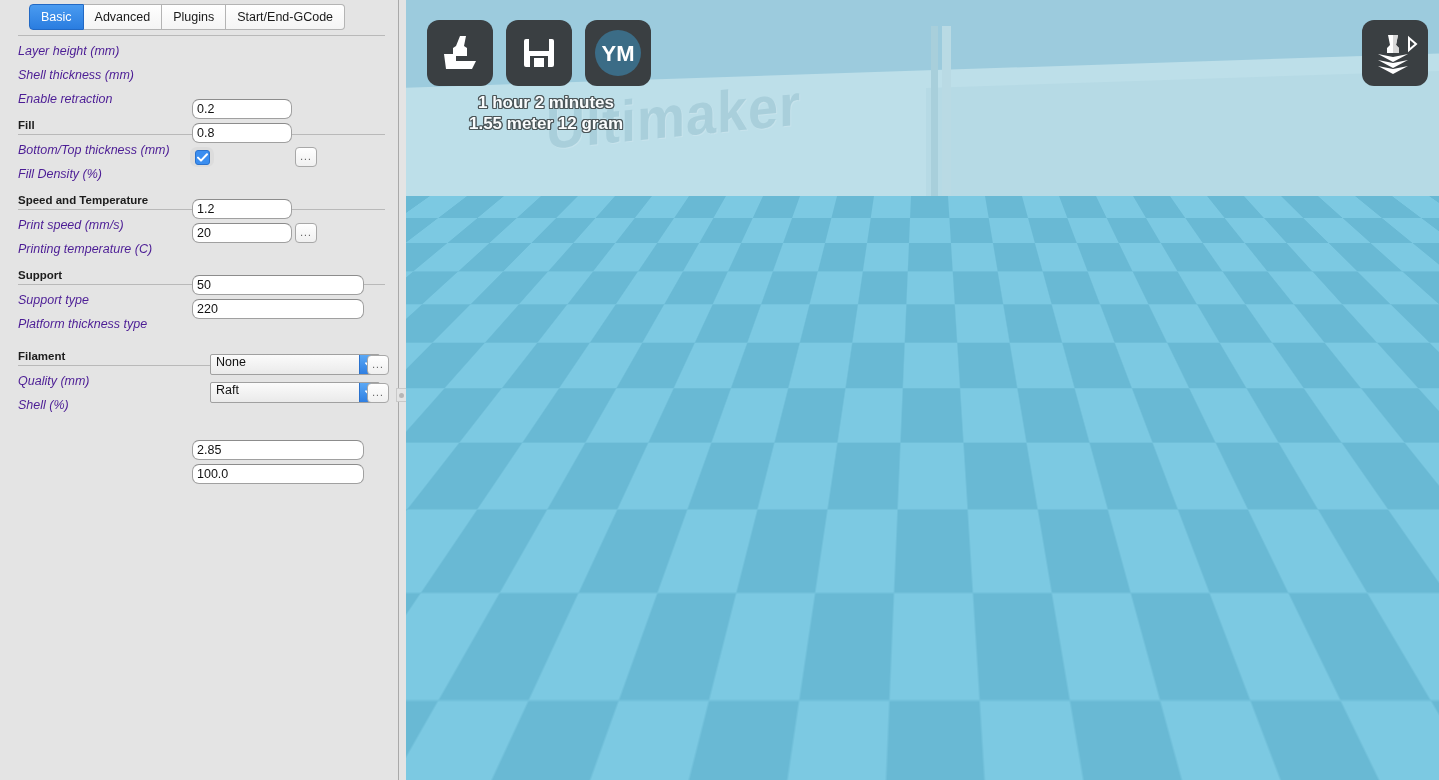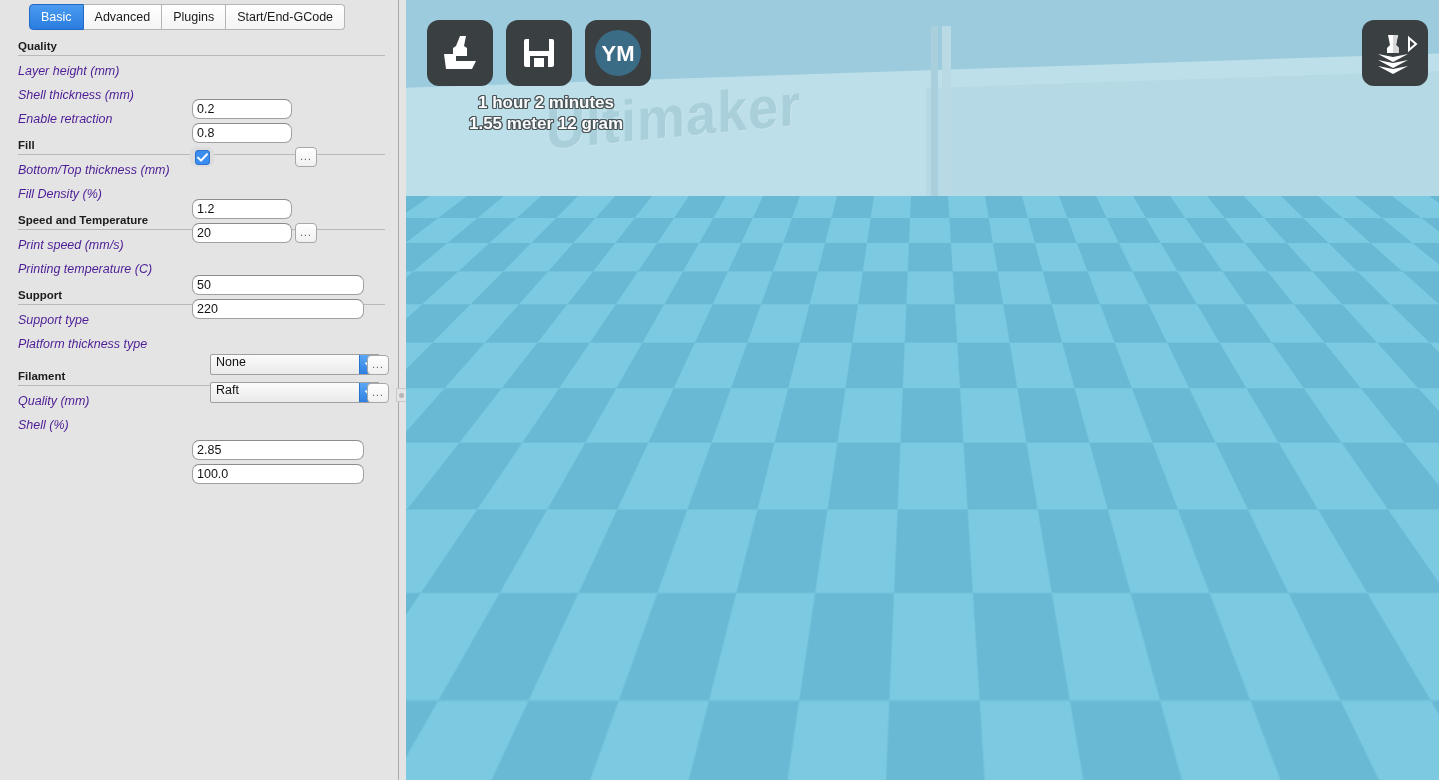--- a/index.html
+++ b/index.html
@@ -243,21 +243,20 @@
       <div class="tab">
           <span>Plugins</span>
         </div>
       <div class="tab">
           <span>Start/End-GCode</span>
         </div>
     </div>
 
     <div class="settings">
 
-      <div class="group-head">Quality</div>
       <div class="group-rule"></div>
 
       <div class="row">
         <span class="lbl">Layer height (mm)</span>
       </div>
       <input class="txtfield ctrl" style="left: 192px; top: 65px; width: 100px;" value="0.2">
 
       <div class="row">
         <span class="lbl">Shell thickness (mm)</span>
       </div>

